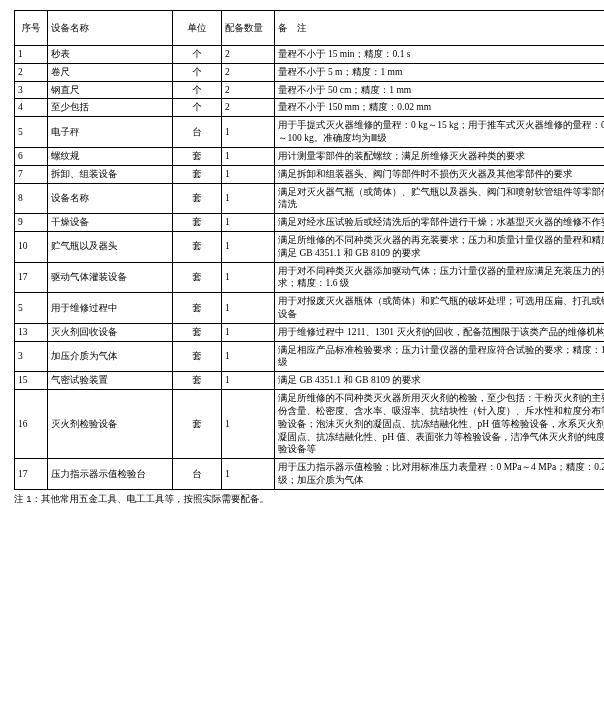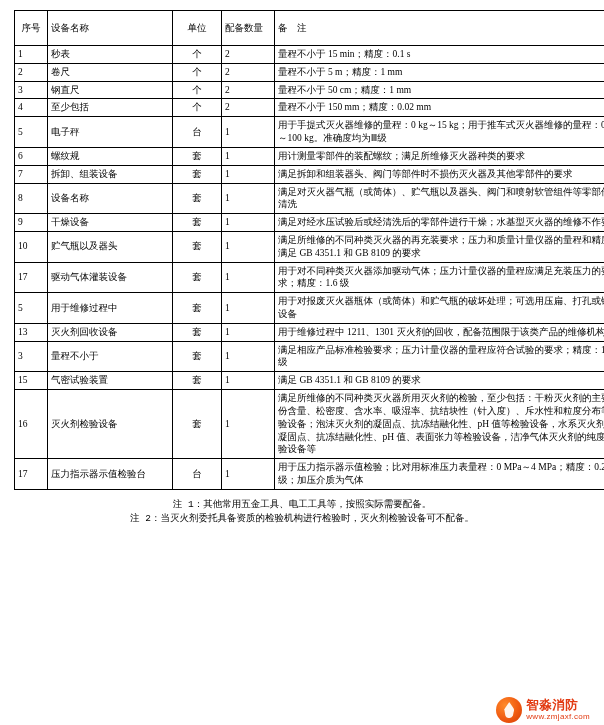--- a/index.html
+++ b/index.html
@@ -50,25 +50,24 @@
     height: 30px;
   }
   .c-idx { width: 26px; }
   .c-name { width: 118px; text-align: left; }
   .c-unit { width: 42px; text-align: center; margin-left: 44px; }
   .c-qty  { width: 46px; text-align: left; }
   .c-rem  { width: 344px; text-align: left; }
   td.c-rem { padding-left: 5px; padding-right: 4px; }
   .hdr-idx { line-height: 1.05; }
   .notes {
-    margin-top: 8px;
+    margin-top: 2px;
     font-size: 9.5px;
     line-height: 1.45;
-    font-family: Liberation Mono, monospace;
-    text-align: center;
+    font-family: Liberation Sans, sans-serif;
   }
   .notes div { white-space: nowrap; }
   .logo {
     position: absolute;
     right: 14px;
     bottom: 2px;
     display: flex;
     align-items: center;
     gap: 4px;
   }
@@ -211,21 +210,21 @@
       </tr>
       <tr>
         <td class="c-idx">13</td>
         <td class="c-name">灭火剂回收设备</td>
         <td class="c-unit">套</td>
         <td class="c-qty">1</td>
         <td class="c-rem">用于维修过程中 1211、1301 灭火剂的回收，配备范围限于该类产品的维修机构</td>
       </tr>
       <tr>
         <td class="c-idx">3</td>
-        <td class="c-name">量程不小于</td>
+        <td class="c-name">加压介质为气体</td>
         <td class="c-unit">套</td>
         <td class="c-qty">1</td>
         <td class="c-rem">满足相应产品标准检验要求；压力计量仪器的量程应符合试验的要求；精度：1.6 级</td>
       </tr>
       <tr>
         <td class="c-idx">15</td>
         <td class="c-name">气密试验装置</td>
         <td class="c-unit">套</td>
         <td class="c-qty">1</td>
         <td class="c-rem">满足 GB 4351.1 和 GB 8109 的要求</td>
@@ -242,24 +241,16 @@
         <td class="c-name">压力指示器示值检验台</td>
         <td class="c-unit">台</td>
         <td class="c-qty">1</td>
         <td class="c-rem">用于压力指示器示值检验；比对用标准压力表量程：0 MPa～4 MPa；精度：0.25 级；加压介质为气体</td>
       </tr>
     </tbody>
   </table>
 
   <div class="notes">
     <div>注 1：其他常用五金工具、电工工具等，按照实际需要配备。</div>
-    <div>注 2：当灭火剂委托具备资质的检验机构进行检验时，灭火剂检验设备可不配备。</div>
   </div>
 
-  <div class="logo">
-    <div class="logo-mark"></div>
-    <div class="logo-text">
-      <div class="logo-cn">智淼消防</div>
-      <div class="logo-url">www.zmjaxf.com</div>
-    </div>
-  </div>
 
 </div>
 
 </body></html>

